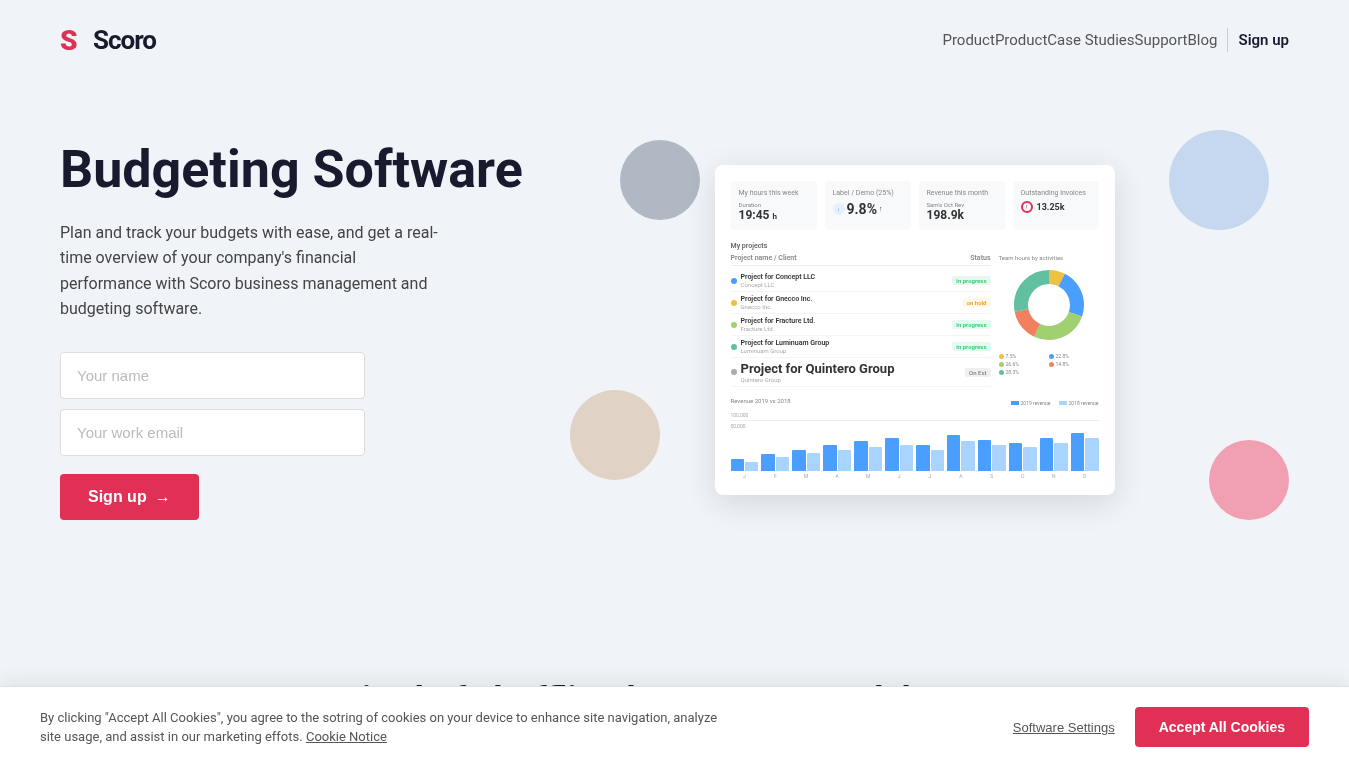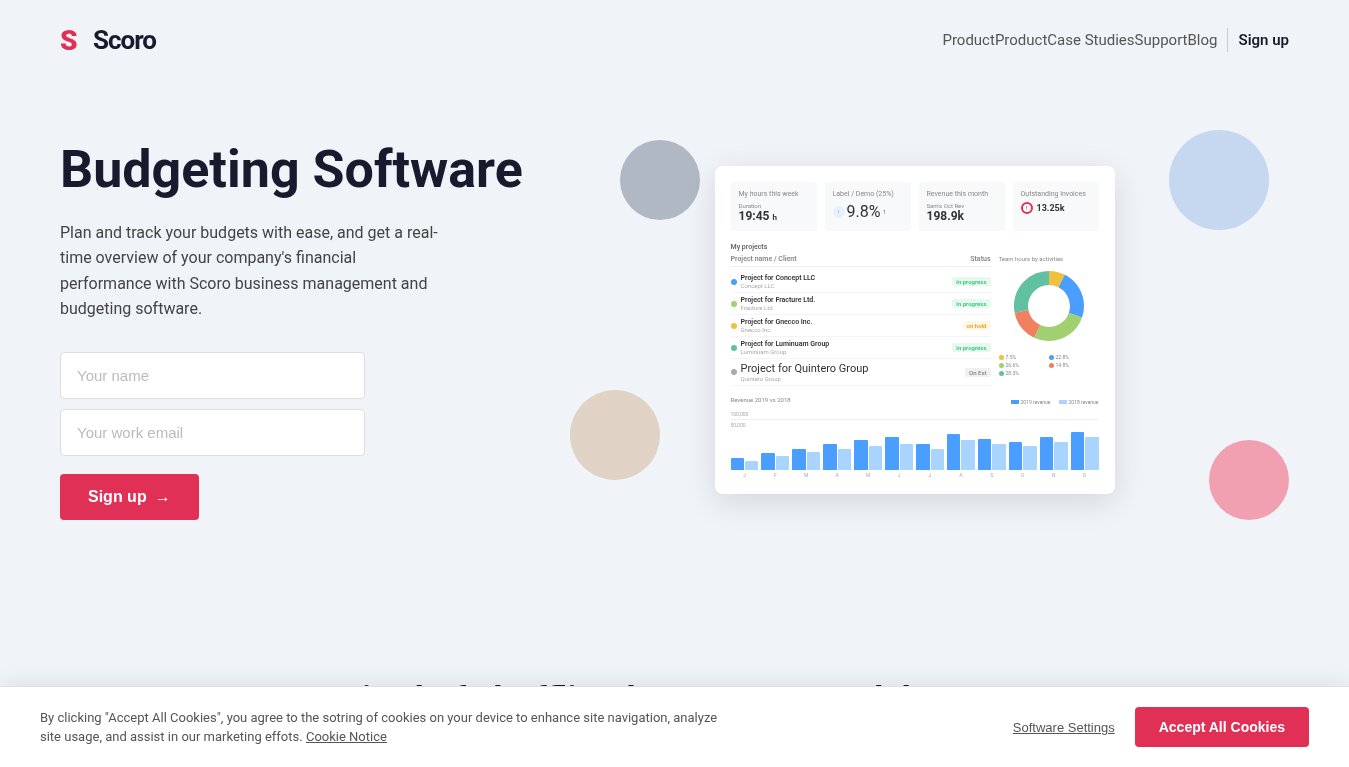--- a/index.html
+++ b/index.html
@@ -361,21 +361,21 @@
       <div class="dash-top-row">
         <div class="dash-stat">
           <div class="dash-stat-label">My hours this week</div>
           <div style="font-size:6px;color:#888;">Duration</div>
           <div class="dash-stat-value">19:45 <span style="font-size:8px;">h</span></div>
         </div>
         <div class="dash-stat">
           <div class="dash-stat-label">Label / Demo (25%)</div>
           <div style="display:flex;align-items:center;gap:2px;">
             <div style="width:12px;height:12px;border-radius:50%;background:#e8f0fe;display:flex;align-items:center;justify-content:center;font-size:6px;color:#4a9eff;font-weight:700;">↑</div>
-            <span style="font-size:16px;font-weight:400;">9.8%</span>
+            <span style="font-size:14px;font-weight:700;">9.8%</span>
             <span style="font-size:7px;">↑</span>
           </div>
         </div>
         <div class="dash-stat">
           <div class="dash-stat-label">Revenue this month</div>
           <div style="font-size:6px;color:#888;">Sam's Oct Rev</div>
           <div class="dash-stat-value">198.9k</div>
         </div>
         <div class="dash-stat">
           <div class="dash-stat-label">Outstanding invoices</div>
@@ -400,56 +400,56 @@
               <div>
                 <div style="font-size:7px;font-weight:600;">Project for Concept LLC</div>
                 <div style="font-size:6px;color:#aaa;">Concept LLC</div>
               </div>
             </div>
             <span class="badge badge-green">in progress</span>
           </div>
 
           <div class="dash-row">
             <div class="dash-row-left">
+              <div class="dot" style="background:#f0c040;"></div>
+              <div>
+                <div style="font-size:7px;font-weight:600;">Project for Gnecco Inc.</div>
+                <div style="font-size:6px;color:#aaa;">Gnecco Inc.</div>
+              </div>
+            </div>
+            <span class="badge badge-yellow">on hold</span>
+          </div>
+
+          <div class="dash-row">
+            <div class="dash-row-left">
               <div class="dot" style="background:#a0d070;"></div>
               <div>
                 <div style="font-size:7px;font-weight:600;">Project for Fracture Ltd.</div>
                 <div style="font-size:6px;color:#aaa;">Fracture Ltd.</div>
               </div>
             </div>
             <span class="badge badge-green">in progress</span>
-          </div>
-
-          <div class="dash-row">
-            <div class="dash-row-left">
-              <div class="dot" style="background:#f0c040;"></div>
-              <div>
-                <div style="font-size:7px;font-weight:600;">Project for Gnecco Inc.</div>
-                <div style="font-size:6px;color:#aaa;">Gnecco Inc.</div>
-              </div>
-            </div>
-            <span class="badge badge-yellow">on hold</span>
           </div>
 
           <div class="dash-row">
             <div class="dash-row-left">
               <div class="dot" style="background:#60c0a0;"></div>
               <div>
                 <div style="font-size:7px;font-weight:600;">Project for Luminuam Group</div>
                 <div style="font-size:6px;color:#aaa;">Luminuam Group</div>
               </div>
             </div>
             <span class="badge badge-green">in progress</span>
           </div>
 
           <div class="dash-row">
             <div class="dash-row-left">
               <div class="dot" style="background:#aaa;"></div>
               <div>
-                <div style="font-size:11px;font-weight:400;">Project for Quintero Group</div>
+                <div style="font-size:13px;font-weight:700;">Project for Quintero Group</div>
                 <div style="font-size:6px;color:#aaa;">Quintero Group</div>
               </div>
             </div>
             <span class="badge badge-gray">On Est</span>
           </div>
         </div>
 
         <div class="dash-chart-right">
           <div style="font-size:6px;color:#888;margin-bottom:4px;">Team hours by activities</div>
           <div class="donut-container">

